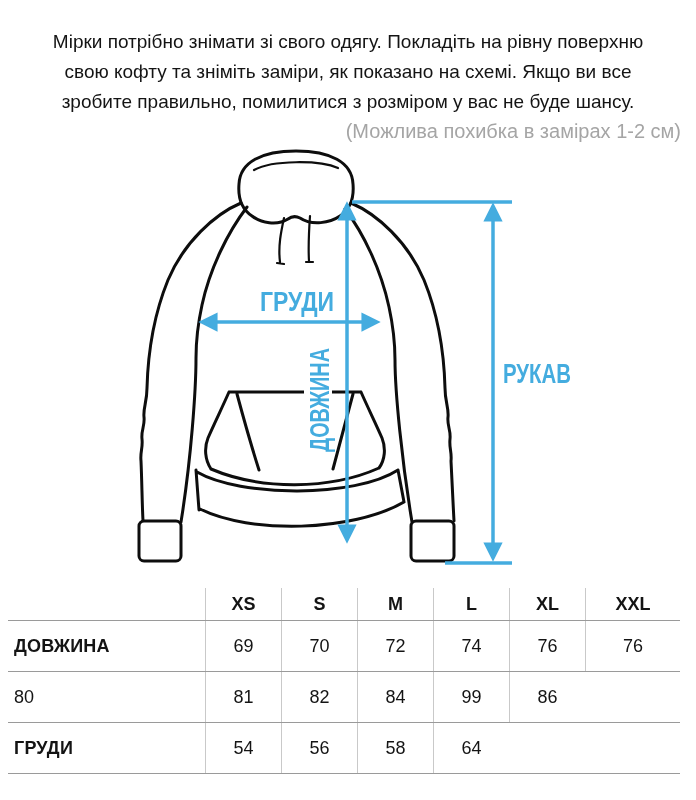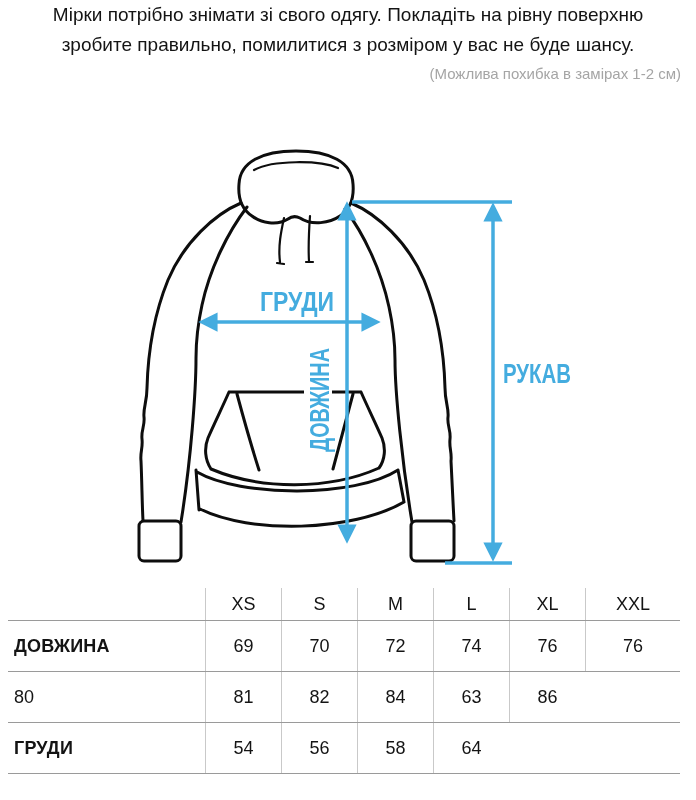--- a/index.html
+++ b/index.html
@@ -10,31 +10,31 @@
     --griddark:#9a9a9a;
   }
   *{margin:0;padding:0;box-sizing:border-box;}
   html,body{background:#ffffff;}
   body{
     width:696px;height:800px;overflow:hidden;position:relative;
     font-family:"Liberation Sans","DejaVu Sans",sans-serif;
     color:var(--ink);
   }
   .intro{
-    padding-top:0;
+    padding-top:27px;
     text-align:center;
     font-size:19px;
     line-height:30px;
     color:var(--ink);
   }
   .note{
     margin-top:3px;
     padding-right:15px;
     text-align:right;
-    font-size:15px;
+    font-size:20px;
     line-height:22px;
     color:var(--muted);
   }
   .diagram-wrap{position:absolute;left:0;top:140px;width:696px;height:448px;}
   svg text.meas{
     font-family:"Liberation Sans","DejaVu Sans",sans-serif;
     font-weight:bold;
     fill:var(--accent);
   }
   .garment{fill:none;stroke:#0d0d0d;stroke-width:3;stroke-linecap:round;stroke-linejoin:round;}
@@ -52,28 +52,29 @@
     grid-template-columns:197px 76px 76px 76px 76px 76px 95px;
     border-bottom:1px solid var(--griddark);
   }
   .t-row .cell{
     display:flex;align-items:center;justify-content:center;
     border-left:1px solid var(--gridlight);
   }
   .t-row .cell:first-child{border-left:none;justify-content:flex-start;padding-left:6px;}
   .t-head{height:33px;}
   .t-data{height:51px;}
-  .t-head .cell{font-weight:normal;}
+  .t-head .cell{font-weight:bold;}
   .row-label{font-weight:bold;letter-spacing:0.2px;}
 </style>
 </head>
 <body>
 
 <div class="intro">
   <div>Мірки потрібно знімати зі свого одягу. Покладіть на рівну поверхню</div>
+  <div>свою кофту та зніміть заміри, як показано на схемі. Якщо ви все</div>
   <div>зробите правильно, помилитися з розміром у вас не буде шансу.</div>
 </div>
 
 <div class="note">(Можлива похибка в замірах 1-2 см)</div>
 
 <div class="diagram-wrap">
 <svg width="696" height="448" viewBox="0 0 696 448" xmlns="http://www.w3.org/2000/svg">
   <defs>
     <marker id="ah" viewBox="0 0 10 10" refX="6" refY="5" markerWidth="5.5" markerHeight="5.5" orient="auto-start-reverse">
       <path d="M0,0 L10,5 L0,10 Z" class="arrowhead"></path>
@@ -141,21 +142,21 @@
     <div class="cell">74</div>
     <div class="cell">76</div>
     <div class="cell">76</div>
   </div>
 
   <div class="t-row t-data">
     <div class="cell">80</div>
     <div class="cell">81</div>
     <div class="cell">82</div>
     <div class="cell">84</div>
-    <div class="cell">63</div>
+    <div class="cell">99</div>
     <div class="cell">86</div>
   </div>
 
   <div class="t-row t-data">
     <div class="cell row-label">ГРУДИ</div>
     <div class="cell">54</div>
     <div class="cell">56</div>
     <div class="cell">58</div>
     <div class="cell">64</div>
   </div>

